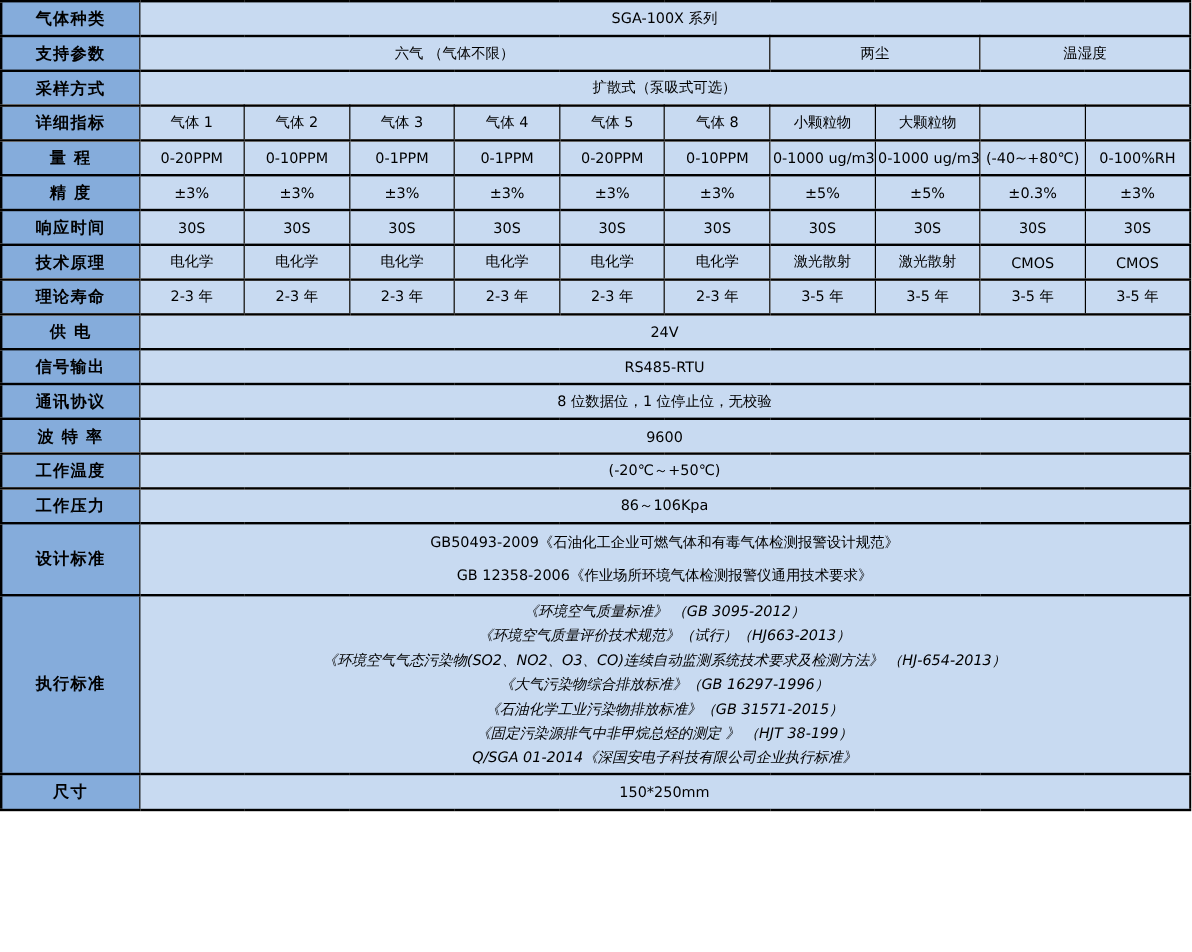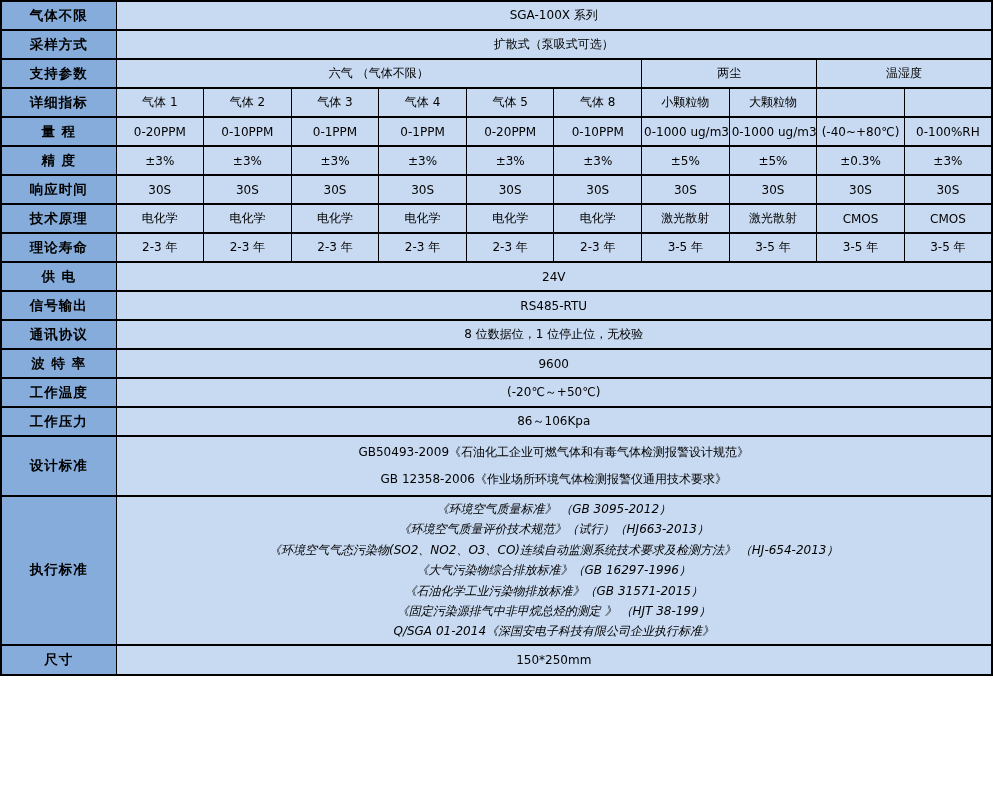--- a/index.html
+++ b/index.html
@@ -56,32 +56,32 @@
         <col class="c-data">
         <col class="c-data">
     <col class="c-data">
         <col class="c-data">
         <col class="c-data">
         <col class="c-data">
         <col class="c-data">
   </colgroup>
   <tbody>
     <tr class="r">
-      <th class="row-label">气体不限</th>
+      <th class="row-label">气体种类</th>
       <td colspan="10">SGA-100X 系列</td>
-    </tr>
-    <tr class="r">
-      <th class="row-label">采样方式</th>
-      <td colspan="10">扩散式（泵吸式可选）</td>
     </tr>
     <tr class="r">
       <th class="row-label">支持参数</th>
       <td colspan="6">六气 （气体不限）</td>
       <td colspan="2">两尘</td>
       <td colspan="2">温湿度</td>
+    </tr>
+    <tr class="r">
+      <th class="row-label">采样方式</th>
+      <td colspan="10">扩散式（泵吸式可选）</td>
     </tr>
 
     <tr class="r">
       <th class="row-label">详细指标</th>
       <td>气体 1</td>
       <td>气体 2</td>
       <td>气体 3</td>
       <td>气体 4</td>
       <td>气体 5</td>
       <td>气体 8</td>

